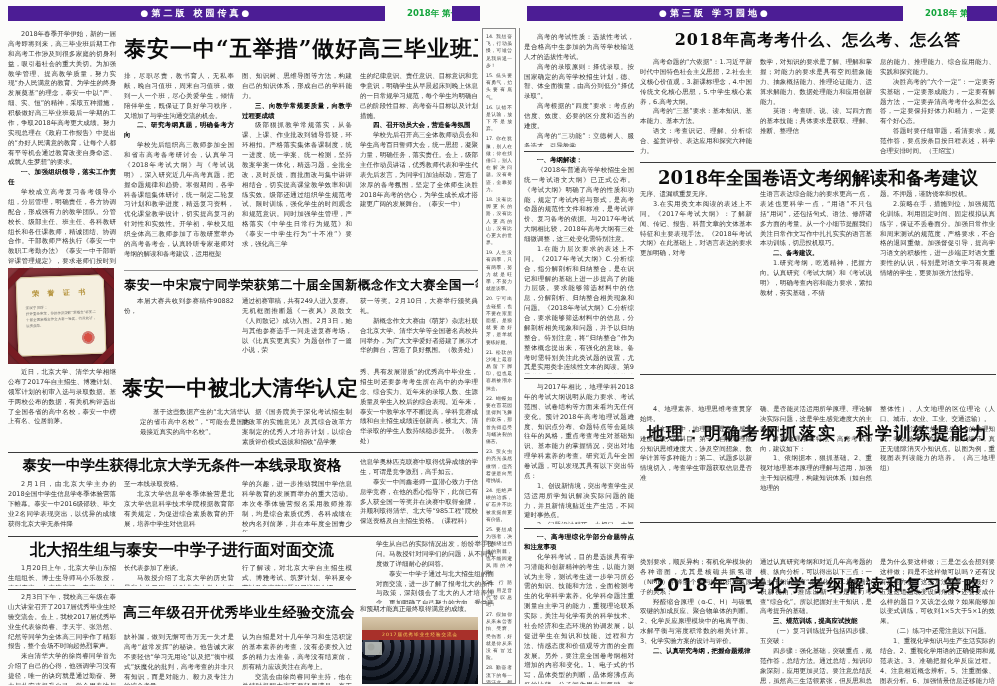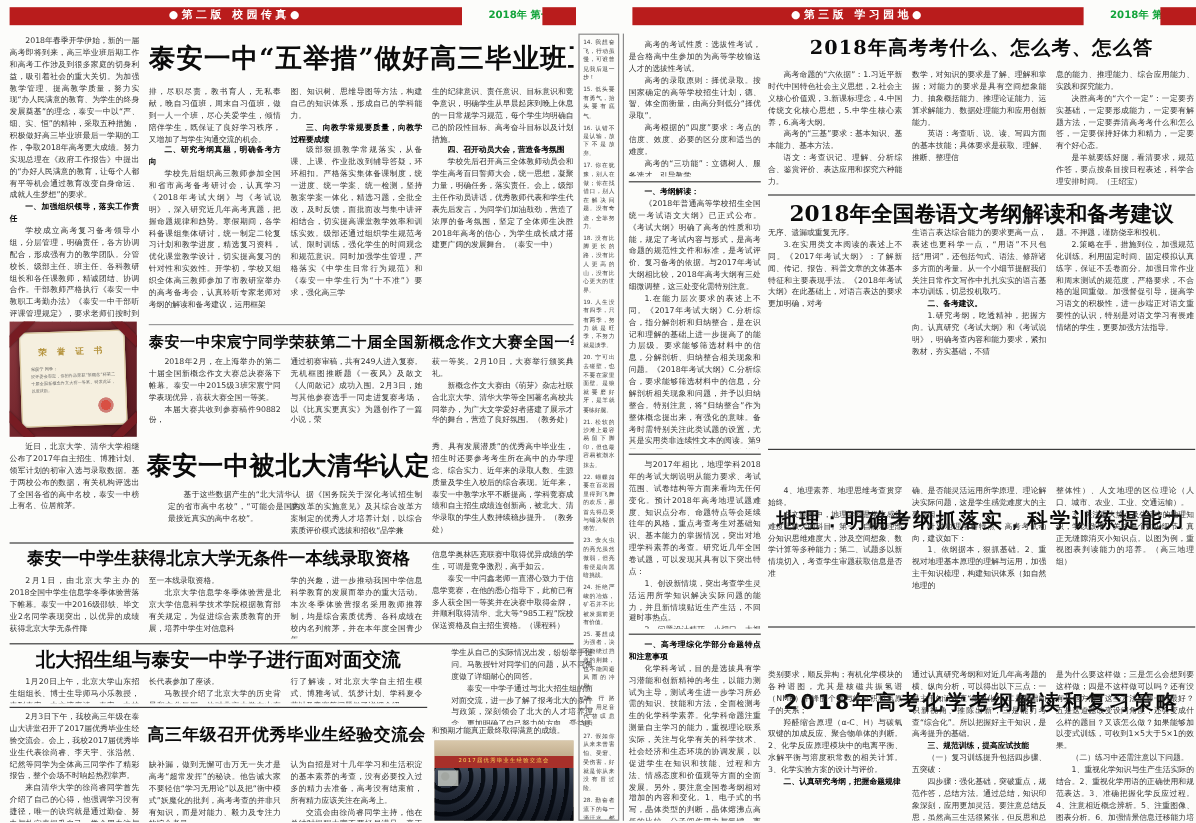--- a/index.html
+++ b/index.html
@@ -3,21 +3,21 @@
 <meta charset="utf-8">
 <style>
   * { box-sizing: border-box; margin: 0; padding: 0; }
   html,body { width: 997px; height: 686px; }
   body {
     position: relative; overflow: hidden; background: #fcfcfa;
     font-family: "DejaVu Sans", "Liberation Sans", sans-serif; color: #2b2b2b;
   }
   .abs { position: absolute; }
   
-  .bar { background: #b91c1c; }
+  .bar { background: #4c1d95; }
   .bar-title {
     color: #fff; font-weight: bold; font-size: 9px; letter-spacing: 3px;
     text-align: center; line-height: 15px; white-space: nowrap; overflow: hidden;
     font-family: "DejaVu Serif", "Liberation Serif", serif;
   }
   .issue { color: #13a43b; font-size: 8.5px; font-weight: bold; line-height: 15px; white-space: nowrap; margin-left: 16px; }
   
   .col { font-size: 6.5px; line-height: 1.52; text-align: justify; overflow: hidden; color: #333; }
   .col p { text-indent: 2em; }
   .col p.cont { text-indent: 0; }
@@ -117,21 +117,20 @@
     <div class="cert-seal"></div>
   </div>
   <div class="rib" style="left:-10px;top:6px;transform:rotate(-45deg)"></div>
   <div class="rib" style="right:-10px;top:6px;transform:rotate(45deg)"></div>
   <div class="rib" style="left:-10px;bottom:6px;transform:rotate(45deg)"></div>
   <div class="rib" style="right:-10px;bottom:6px;transform:rotate(-45deg)"></div>
 </div>
 
 <div class="abs hl" style="left:124px;top:277px;width:354px;height:17px;font-size:12.5px;letter-spacing:0.5px">泰安一中宋宸宁同学荣获第二十届全国新概念作文大赛全国一等奖</div>
 <div class="abs col" style="left:124px;top:297px;width:110px;height:64px">
-    <p>2018年2月，在上海举办的第二十届全国新概念作文大赛总决赛落下帷幕。泰安一中2015级3班宋宸宁同学表现优异，喜获大赛全国一等奖。</p>
     <p>本届大赛共收到参赛稿件90882份，</p>
   </div>
 <div class="abs col" style="left:242px;top:297px;width:110px;height:64px">
     <p class="cont">通过初赛审稿，共有249人进入复赛。无机框图推断题《一夜风》及散文《人间散记》成功入围。2月3日，她与其他参赛选手一同走进复赛考场，以《比真实更真实》为题创作了一篇小说，荣</p>
   </div>
 <div class="abs col" style="left:360px;top:297px;width:118px;height:64px">
     <p class="cont">获一等奖。2月10日，大赛举行颁奖典礼。</p>
     <p>新概念作文大赛由《萌芽》杂志社联合北京大学、清华大学等全国著名高校共同举办，为广大文学爱好者搭建了展示才华的舞台，营造了良好氛围。（教务处）</p>
   </div>
 
@@ -255,21 +254,21 @@
     <p>高考的“三基”要求：基本知识、基本能力、基本方法。</p>
     <p>语文：考查识记、理解、分析综合、鉴赏评价、表达应用和探究六种能力。</p>
   </div>
 <div class="abs col" style="left:760px;top:58px;width:112px;height:102px">
     <p class="cont">数学，对知识的要求是了解、理解和掌握；对能力的要求是具有空间想象能力、抽象概括能力、推理论证能力、运算求解能力、数据处理能力和应用创新能力。</p>
     <p>英语：考查听、说、读、写四方面的基本技能；具体要求是获取、理解、推断、整理信</p>
   </div>
 <div class="abs col" style="left:880px;top:58px;width:115px;height:102px">
     <p class="cont">息的能力、推理能力、综合应用能力、实践和探究能力。</p>
     <p>决胜高考的“六个一定”：一定要夯实基础，一定要形成能力，一定要有解题方法，一定要弄清高考考什么和怎么答，一定要保持好体力和精力，一定要有个好心态。</p>
-    <p>是羊就要练好腿，看清要求，规范作答，要点按条目按日程表述，科学合理安排时间。（王绍宝）</p>
+    <p>答题时要仔细审题，看清要求，规范作答，要点按条目按日程表述，科学合理安排时间。（王绍宝）</p>
   </div>
 <div class="abs rule" style="left:640px;top:162px;width:356px"></div>
 
 <div class="abs hl" style="left:640px;top:166px;width:356px;height:22px;font-size:18px">2018年全国卷语文考纲解读和备考建议</div>
 <div class="abs col" style="left:640px;top:190px;width:112px;height:180px">
     <p class="cont">无序、遗漏或重复无序。</p>
     <p>3.在实用类文本阅读的表述上不同。《2017年考试大纲》：了解新闻、传记、报告、科普文章的文体基本特征和主要表现手法。《2018年考试大纲》在此基础上，对语言表达的要求更加明确，对考</p>
   </div>
 <div class="abs col" style="left:760px;top:190px;width:112px;height:180px">
     <p class="cont">生语言表达综合能力的要求更高一点，表述也更科学一点，“用语”不只包括“用词”，还包括句式、语法、修辞诸多方面的考量。从一个小细节提醒我们关注日常作文写作中扎扎实实的语言基本功训练，切忌投机取巧。</p>

